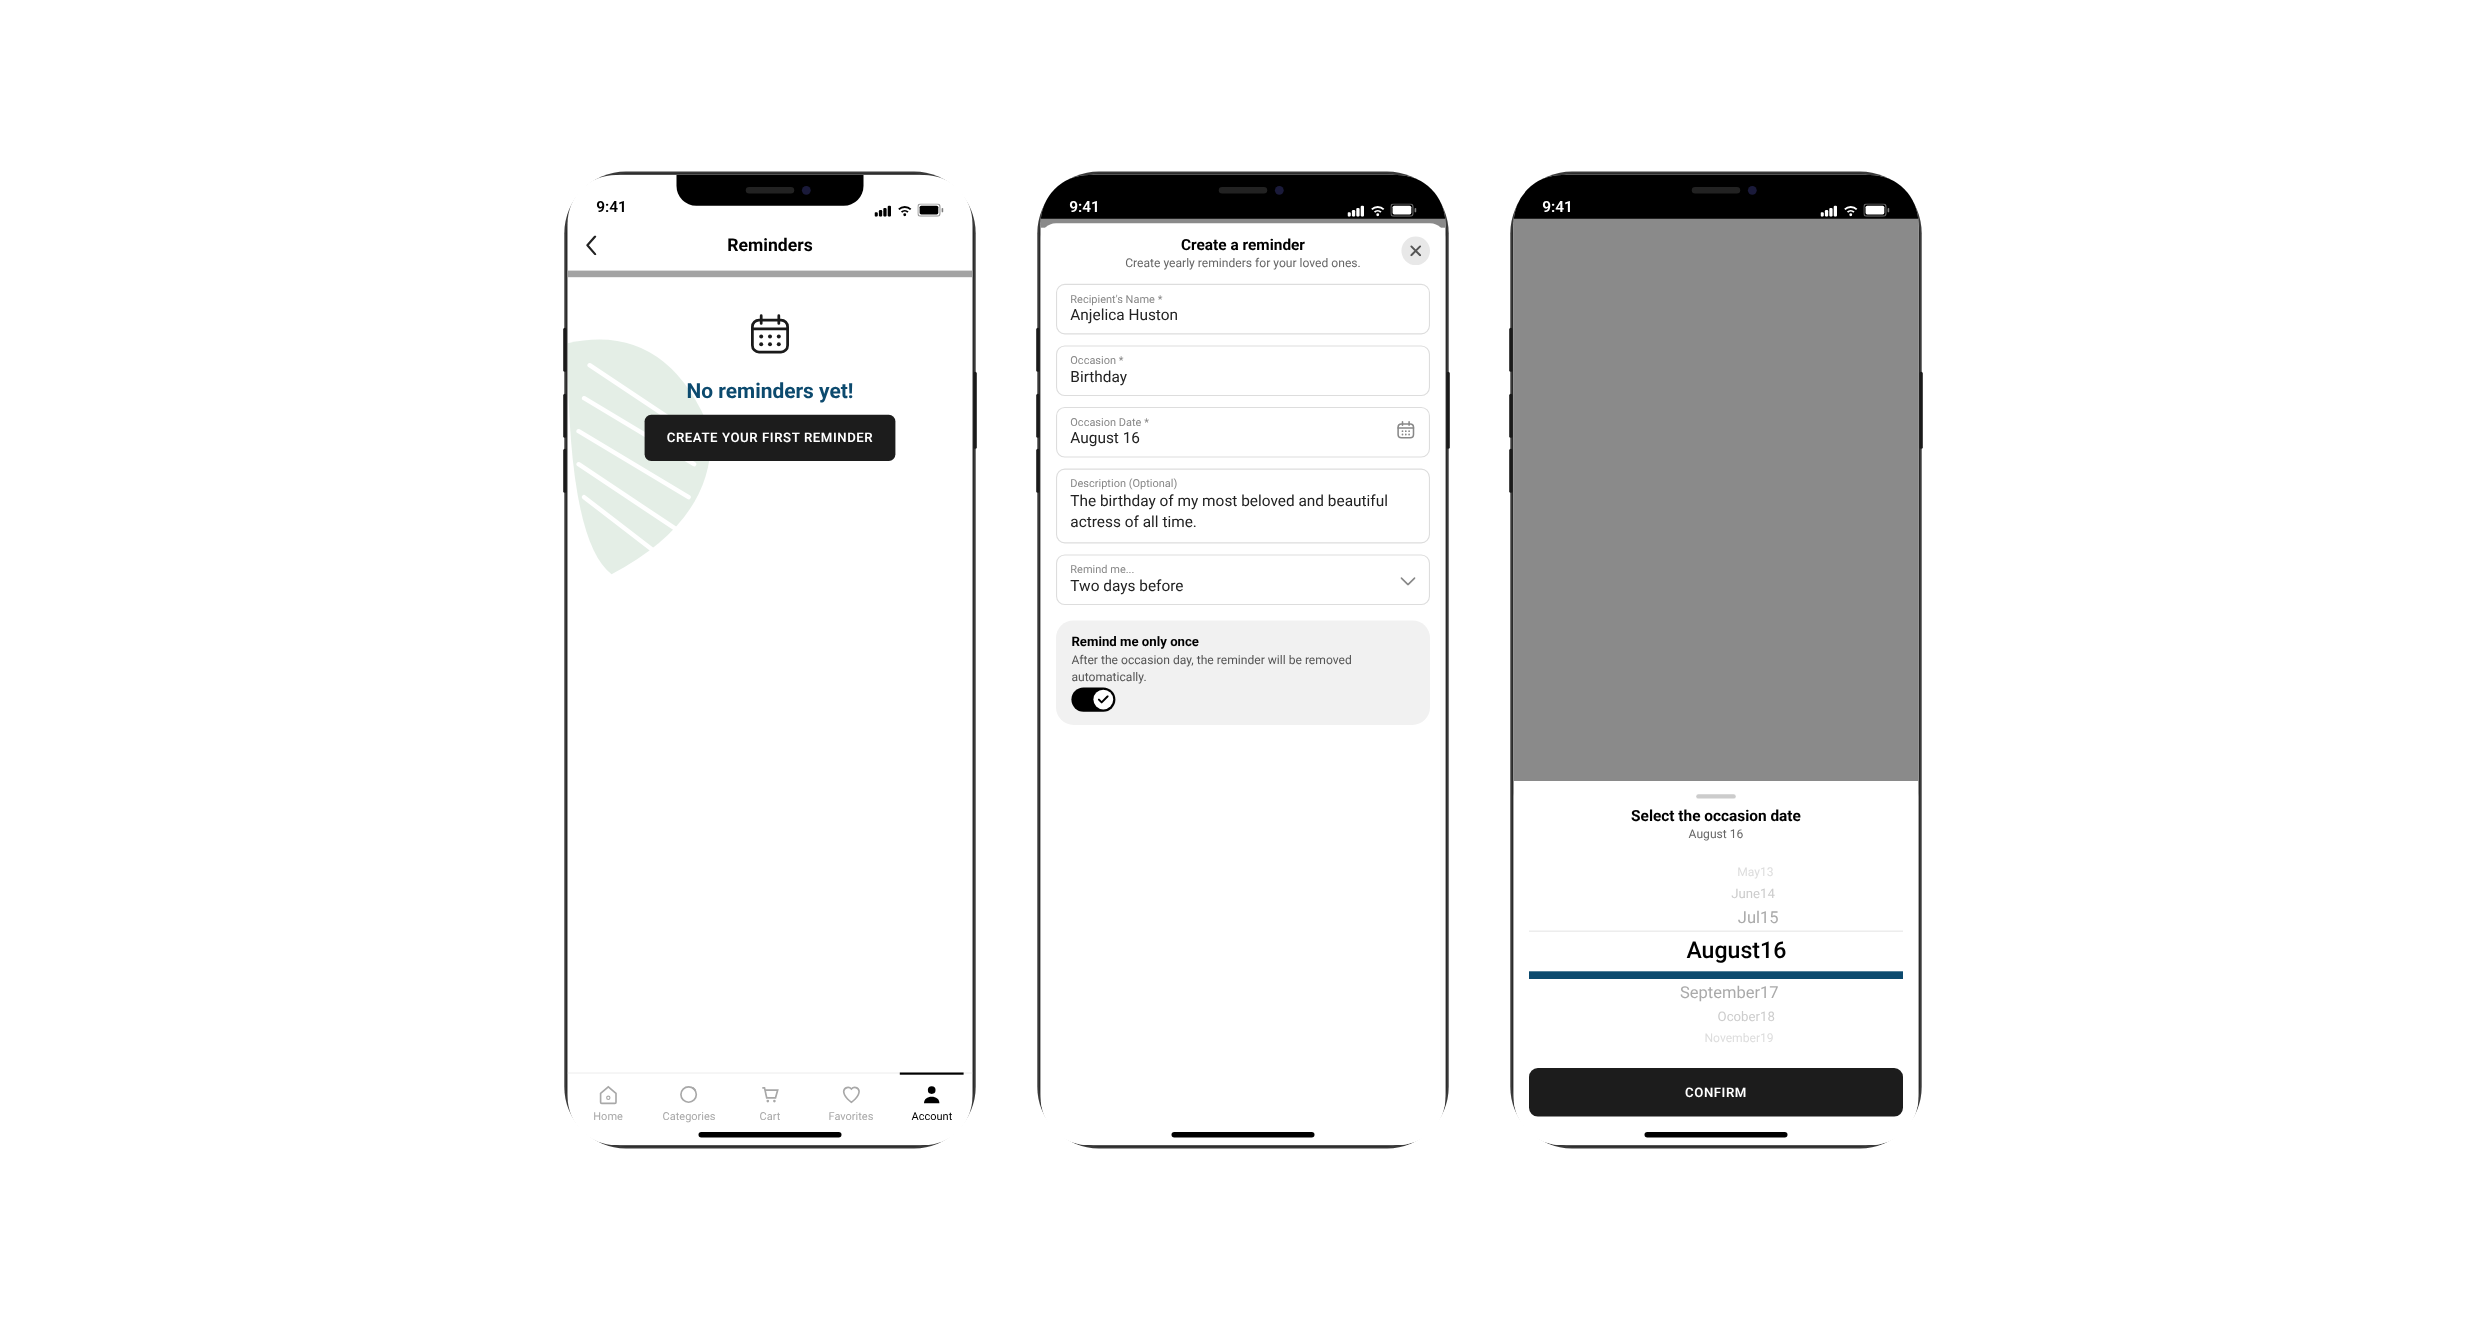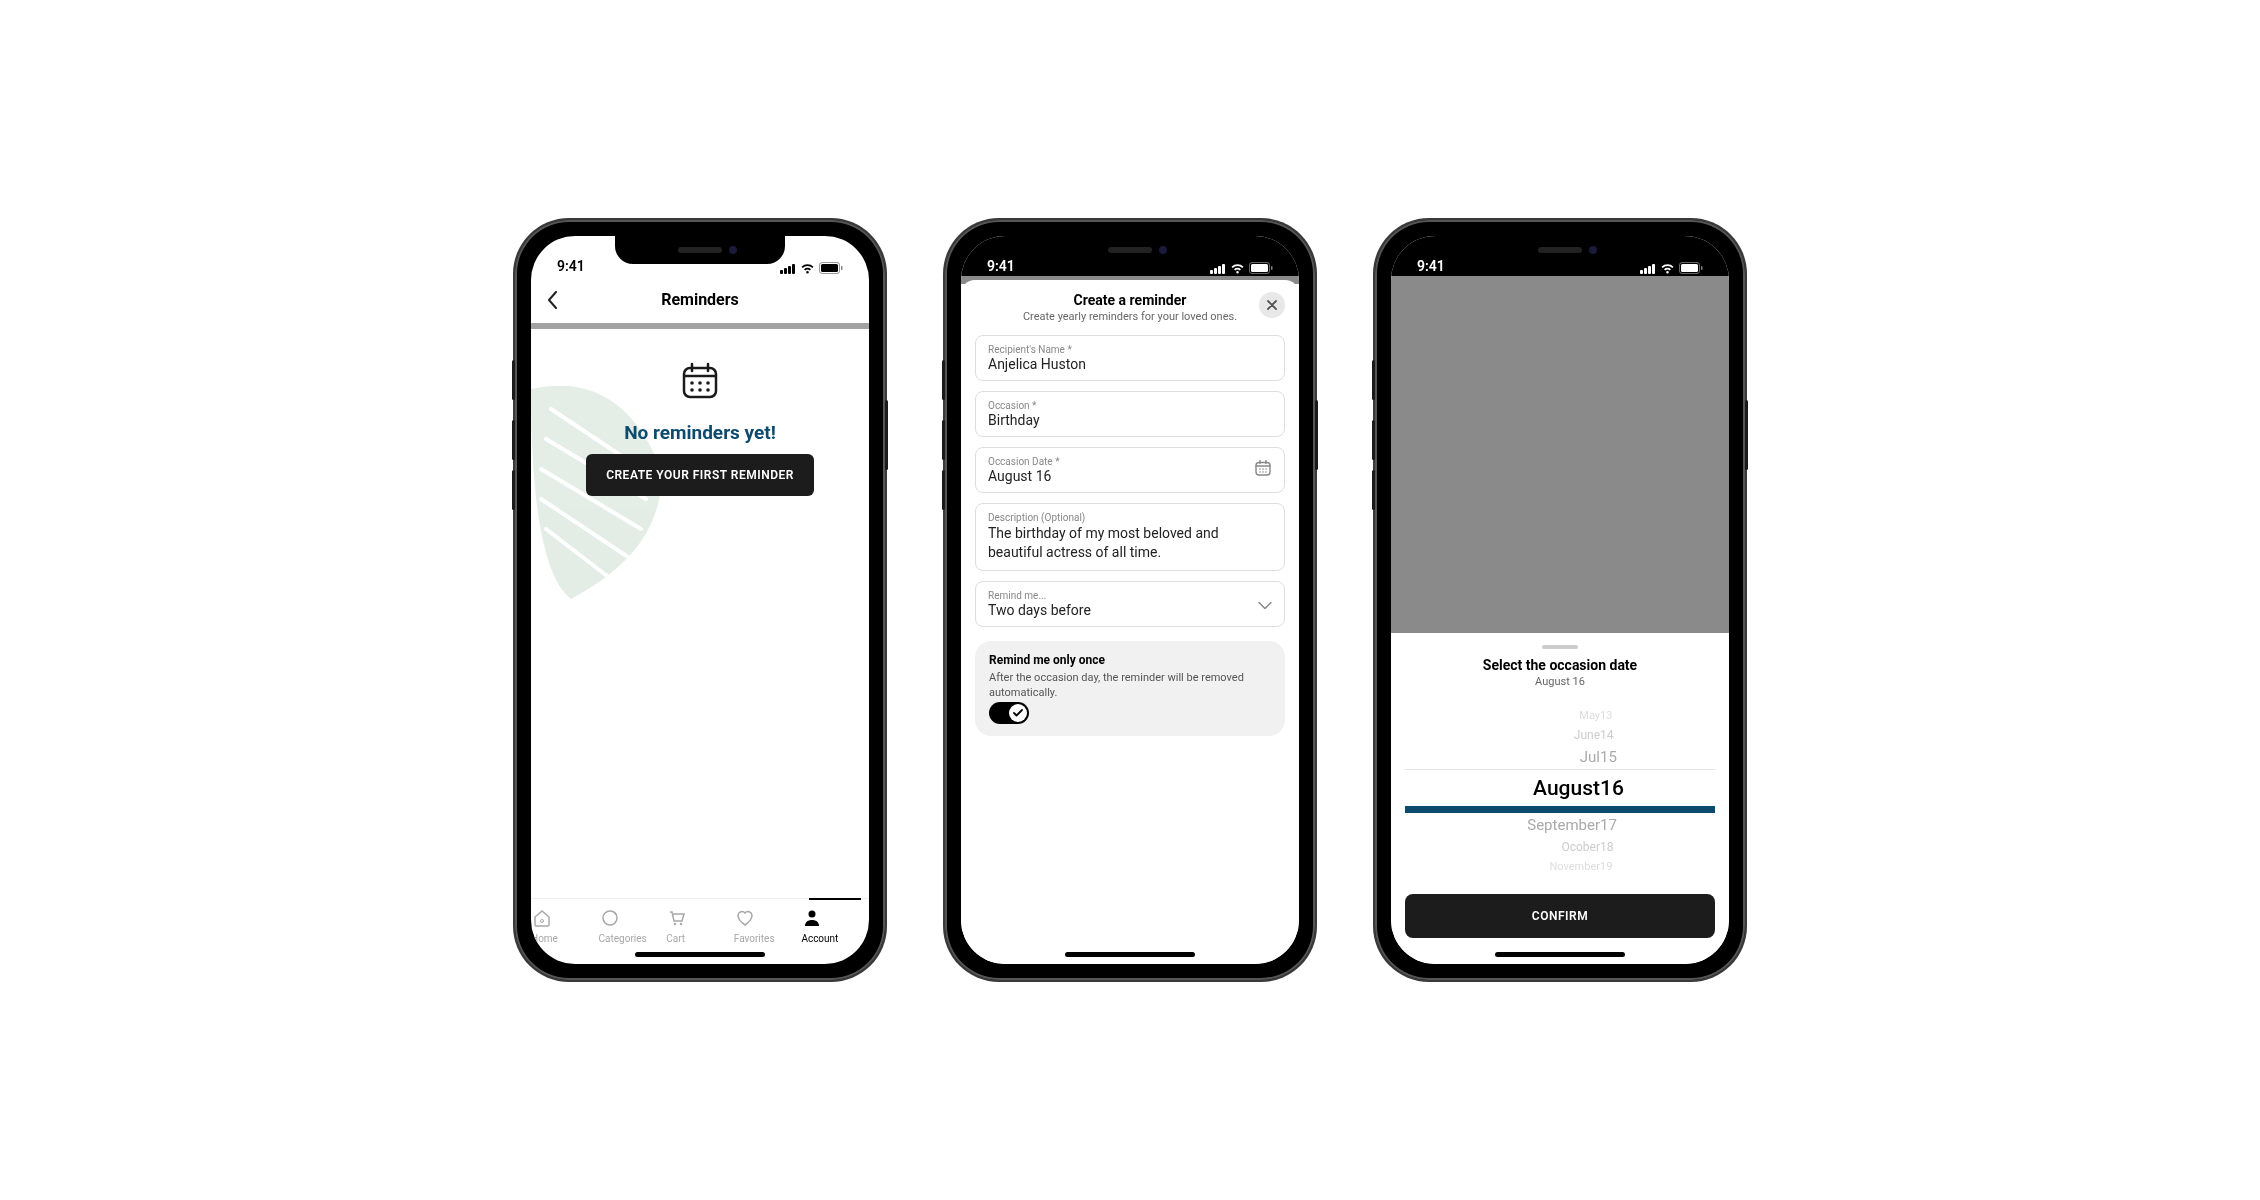--- a/index.html
+++ b/index.html
@@ -1,18 +1,18 @@
 <!DOCTYPE html>
 <html><head>
 <meta charset="utf-8">
 <style>
   * { box-sizing: border-box; margin: 0; padding: 0; font-family: -apple-system, BlinkMacSystemFont, "Segoe UI", Roboto, sans-serif; }
   body { background: #fff; display: flex; gap: 60px; justify-content: center; align-items: center; min-height: 1200px; padding: 40px; }
   .phone {
-    width: 370px; height: 760px; background: #000; border-radius: 54px; padding: 16px; position: relative;
+    width: 370px; height: 884px; background: #000; border-radius: 54px; padding: 1px; position: relative;
     box-shadow: 0 0 0 2px #3a3a3a, inset 0 0 0 2px #555;
   }
   .phone::before, .phone::after { content:""; position:absolute; background:#1a1a1a; border-radius:3px; }
   .phone::before { left:-3px; top:140px; width:3px; height:40px; box-shadow: 0 60px 0 #1a1a1a, 0 110px 0 #1a1a1a; }
   .phone::after { right:-3px; top:180px; width:3px; height:70px; }
   .screen { width:100%; height:100%; background:#fff; border-radius:44px; overflow:hidden; position:relative; display:flex; flex-direction:column; }
   .notch { position:absolute; top:0; left:50%; transform:translateX(-50%); width:170px; height:28px; background:#000; border-bottom-left-radius:18px; border-bottom-right-radius:18px; z-index:50; display:flex; justify-content:center; align-items:center; }
   .notch::before { content:""; width:8px; height:8px; background:#1a1a3a; border-radius:50%; position:absolute; right:48px; top:10px; }
   .notch::after { content:""; width:44px; height:6px; background:#222; border-radius:4px; }
   .status-bar { height:40px; display:flex; justify-content:space-between; align-items:flex-end; padding:0 26px 2px; font-size:14px; font-weight:600; }
@@ -25,21 +25,21 @@
   .back-btn { width:24px; display:flex; }
   .title { flex:1; text-align:center; font-size:16px; font-weight:700; margin-left:-24px; }
   .empty-wrap { flex:1; position:relative; padding:24px 20px; text-align:center; }
   .leaf { position:absolute; left:0; top:40px; width:140px; height:240px; opacity:0.15; }
   .empty-content { position:relative; z-index:2; }
   .cal-icon { margin:8px auto 16px; }
   .empty-title { font-size:19px; font-weight:700; color:#0c4a6e; margin-bottom:10px; }
   .empty-desc { font-size:13px; color:#555; line-height:1.45; padding:0 10px; margin-bottom:24px; }
   .cta-btn { background:#1c1c1c; color:#fff; border:none; padding:14px 20px; font-size:12px; font-weight:600; letter-spacing:0.5px; border-radius:6px; }
   .tabbar { display:flex; border-top:1px solid #eee; padding:8px 0 20px; }
-  .tab { flex:1; display:flex; flex-direction:column; align-items:flex-start; gap:4px; font-size:10px; color:#a8a8a8; }
+  .tab { flex:1; display:flex; flex-direction:column; align-items:center; gap:4px; font-size:10px; color:#a8a8a8; }
   .tab.active { color:#000; position:relative; }
   .tab.active::before { content:""; position:absolute; top:-9px; left:8px; right:8px; height:2px; background:#000; }
   .tab-icon { width:22px; height:22px; display:flex; align-items:center; justify-content:center; }
 
   
   .screen2 .status-bar { background:#000; color:#fff; }
   .screen2-bg { background:#8a8a8a; height:8px; }
   .sheet { background:#fff; flex:1; border-top-left-radius:14px; border-top-right-radius:14px; margin-top:-4px; display:flex; flex-direction:column; padding:12px 14px 0; position:relative; }
   .sheet-title { text-align:center; font-size:14px; font-weight:700; }
   .sheet-sub { text-align:center; font-size:11px; color:#666; margin-top:2px; margin-bottom:12px; }

